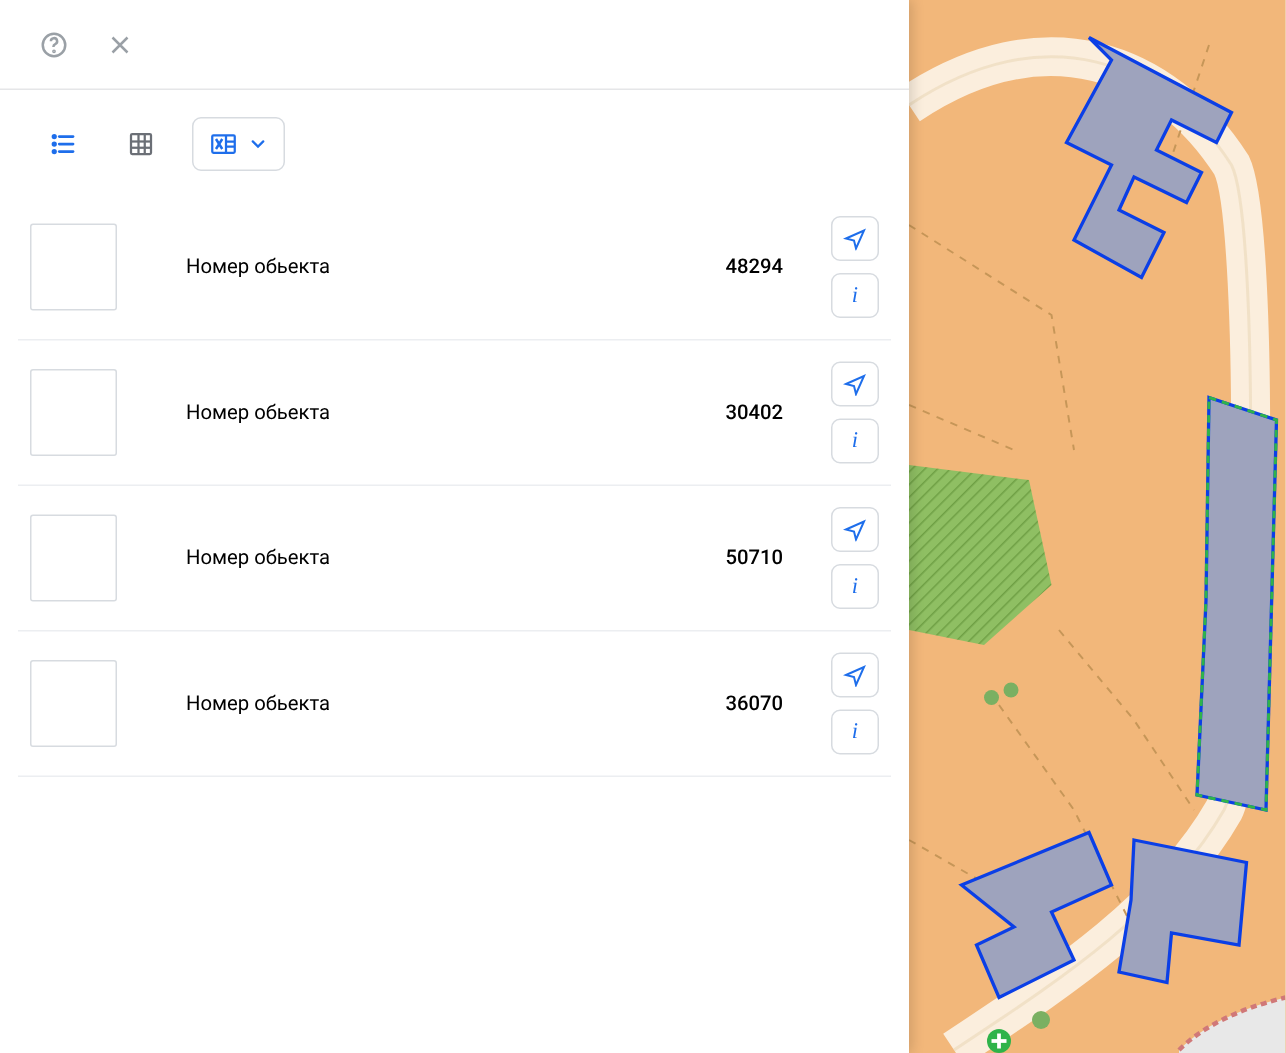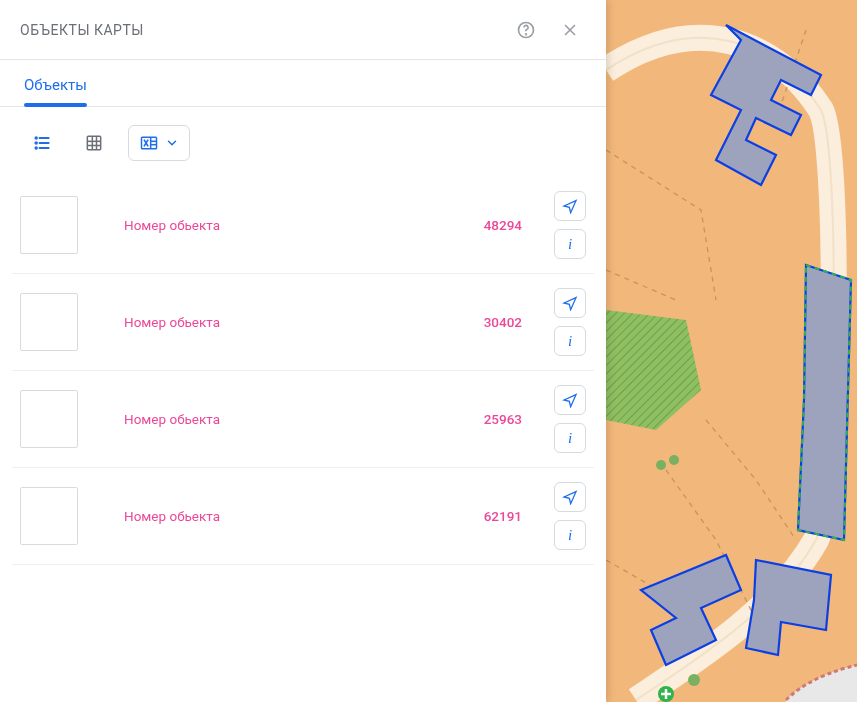--- a/index.html
+++ b/index.html
@@ -83,21 +83,21 @@
     width: 58px; height: 58px;
     border: 1px solid #d7dbe0;
     border-radius: 2px;
     flex-shrink: 0;
   }
   .pair {
     flex: 1;
     display: flex; align-items: flex-end; justify-content: space-between;
     padding: 0 16px 0 30px;
     font-size: 13.5px;
-    color: #ec4899;
+    color: #000000;
   }
   .pair .val { font-weight: 500; }
   .row-actions { display: flex; flex-direction: column; gap: 8px; }
   .act-btn {
     width: 32px; height: 30px;
     border: 1px solid #d7dbe0;
     border-radius: 6px;
     display: flex; align-items: center; justify-content: center;
     color: #1e6eeb;
     font-size: 15px; font-style: italic; font-family: Georgia, serif;
@@ -113,38 +113,34 @@
     background: #f2b77a;
   }
   .map svg { position: absolute; top: 0; left: 0; width: 100%; height: 100%; }
 </style>
 </head>
 <body>
 
 <div class="root">
   <div class="panel">
     <div class="panel-header">
-      <span class="title">ОБЪЕКТЫ КАРТЫ</span>
       <div class="hdr-icon">
         <svg viewBox="0 0 24 24">
             <circle cx="12" cy="12" r="9"></circle>
             <path d="M9.5 9a2.5 2.5 0 1 1 3.5 2.3c-.9.4-1.5 1-1.5 2.2"></path>
             <circle cx="12" cy="17" r="0.5" fill="#9aa0a6"></circle>
           </svg>
       </div>
       <div class="hdr-icon hdr-close">
         <svg viewBox="0 0 24 24">
             <path d="M6 6l12 12M18 6L6 18"></path>
           </svg>
       </div>
     </div>
 
-    <div class="tabs">
-      <div class="tab">Объекты</div>
-    </div>
 
     <div class="toolbar">
       <div class="tool-btn active">
         <svg viewBox="0 0 24 24" stroke="#1e6eeb" fill="none" stroke-width="2.2" stroke-linecap="round">
           <circle cx="5" cy="6" r="1" fill="#1e6eeb"></circle>
             <line x1="9" y1="6" x2="20" y2="6"></line>
           <circle cx="5" cy="12" r="1" fill="#1e6eeb"></circle>
             <line x1="9" y1="12" x2="20" y2="12"></line>
           <circle cx="5" cy="18" r="1" fill="#1e6eeb"></circle>
             <line x1="9" y1="18" x2="20" y2="18"></line>
@@ -201,36 +197,36 @@
                 <path d="M3 12l18-8-8 18-2-8-8-2z"></path>
               </svg>
           </div>
           <div class="act-btn">i</div>
         </div>
       </div>
       <div class="row">
         <div class="thumb"></div>
         <div class="pair">
           <span>Номер обьекта</span>
-          <span class="val">25963</span>
-        </div>
-        <div class="row-actions">
-          <div class="act-btn">
-            <svg viewBox="0 0 24 24">
-                <path d="M3 12l18-8-8 18-2-8-8-2z"></path>
-              </svg>
-          </div>
-          <div class="act-btn">i</div>
-        </div>
-      </div>
-      <div class="row">
-        <div class="thumb"></div>
-        <div class="pair">
-          <span>Номер обьекта</span>
-          <span class="val">62191</span>
+          <span class="val">50710</span>
+        </div>
+        <div class="row-actions">
+          <div class="act-btn">
+            <svg viewBox="0 0 24 24">
+                <path d="M3 12l18-8-8 18-2-8-8-2z"></path>
+              </svg>
+          </div>
+          <div class="act-btn">i</div>
+        </div>
+      </div>
+      <div class="row">
+        <div class="thumb"></div>
+        <div class="pair">
+          <span>Номер обьекта</span>
+          <span class="val">36070</span>
         </div>
         <div class="row-actions">
           <div class="act-btn">
             <svg viewBox="0 0 24 24">
                 <path d="M3 12l18-8-8 18-2-8-8-2z"></path>
               </svg>
           </div>
           <div class="act-btn">i</div>
         </div>
       </div>

